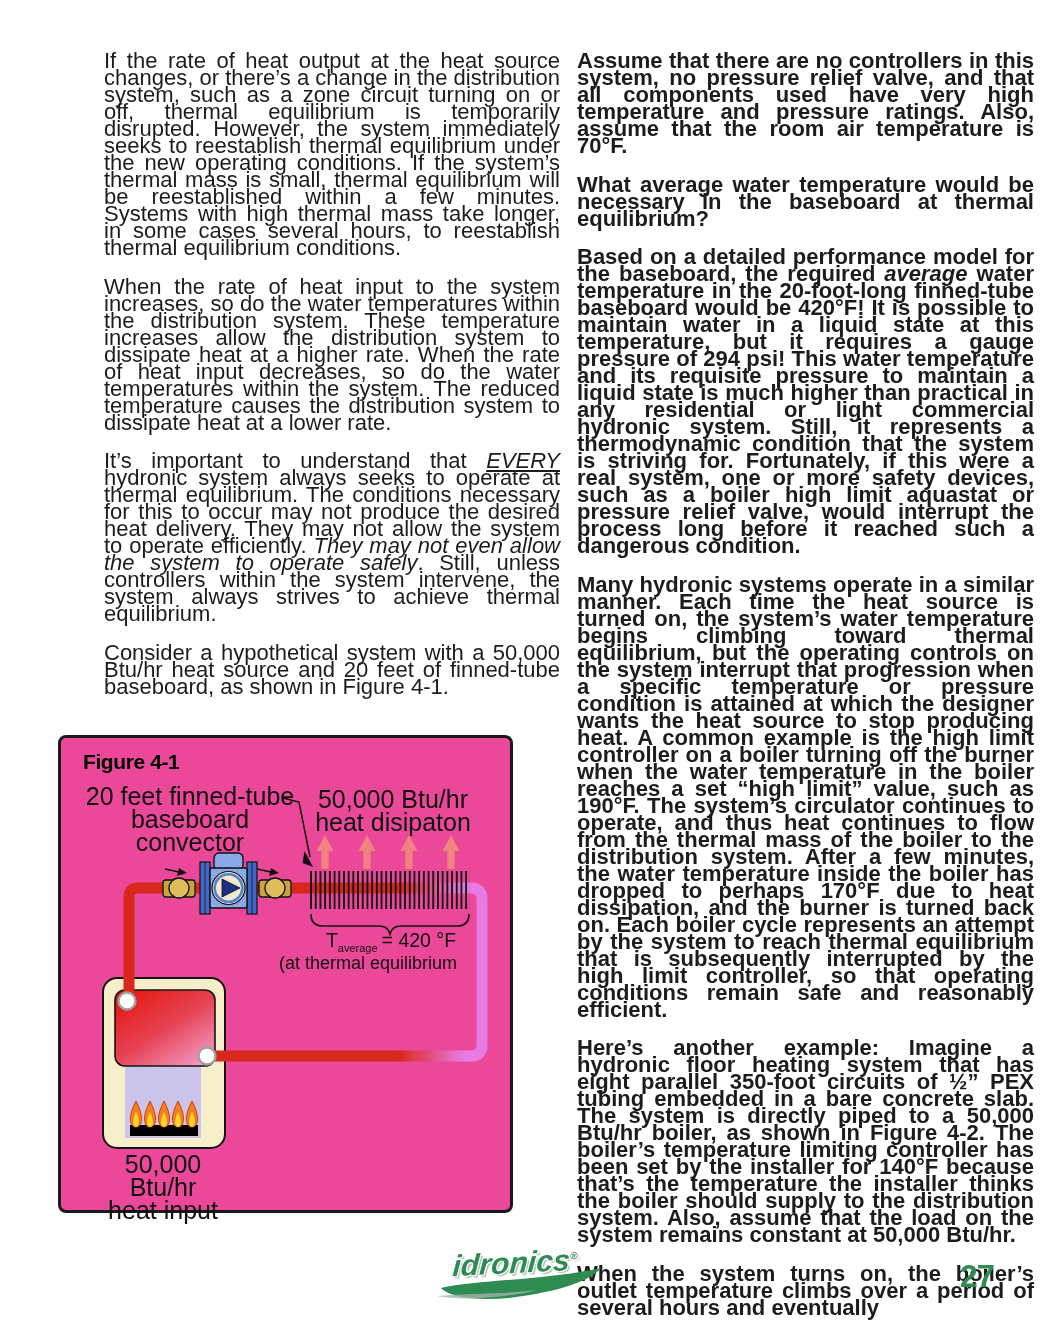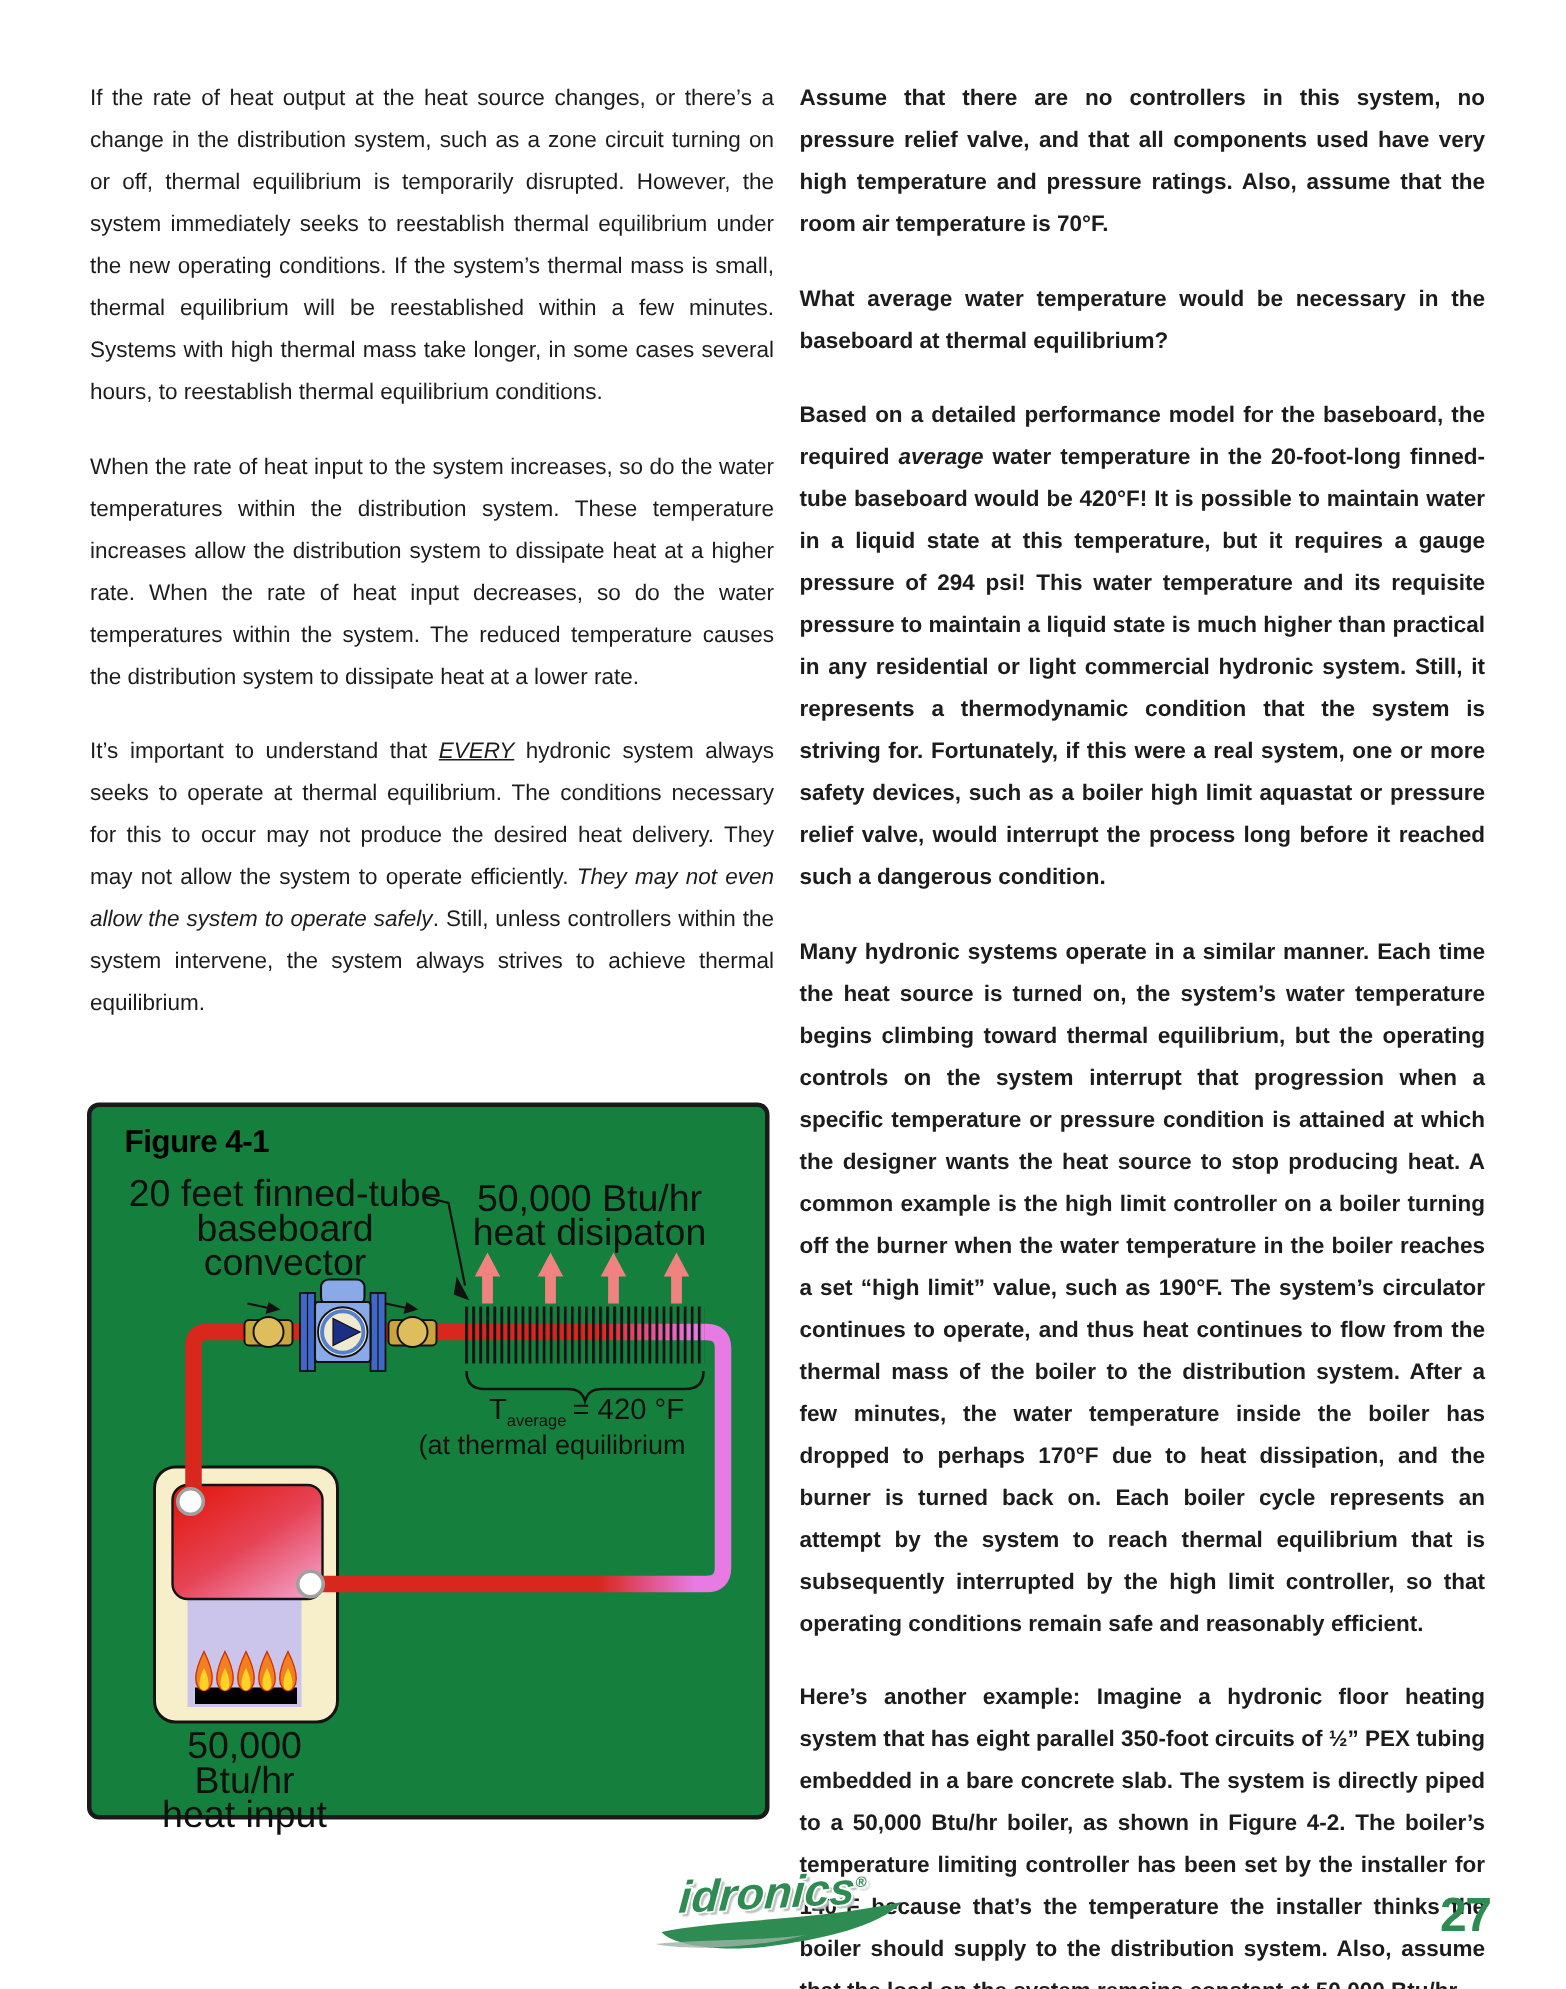--- a/index.html
+++ b/index.html
@@ -1,26 +1,26 @@
 <!DOCTYPE html>
 <html><head>
 <meta charset="utf-8">
 <style>
   html,body{margin:0;padding:0;background:#fff;}
   .page{position:relative;width:1044px;height:1326px;background:#ffffff;
         font-family:"Liberation Sans",sans-serif;color:#1c1c1c;overflow:hidden;}
-  .col{position:absolute;top:52px;font-size:15px;line-height:28px;text-align:justify;}
+  .col{position:absolute;top:52px;font-size:22px;line-height:17px;text-align:justify;margin-left:44px;}
   .col-left{left:60px;width:456px;}
   .col-right{left:533px;width:457px;font-weight:bold;}
   .col p{margin:0 0 21.5px 0;}
   .seg-italic{font-style:italic;}
   .seg-every{font-style:italic;text-decoration:underline;}
 
   .figure-box{position:absolute;left:58px;top:735px;width:449px;height:472px;
-              border:3px solid #1a1a1a;border-radius:8px;background:#15803d;margin:0;}
+              border:3px solid #1a1a1a;border-radius:8px;background:#ec4899;margin:0;}
   .fig-art{position:absolute;left:0;top:0;width:449px;height:472px;}
   .fig-title{position:absolute;left:22px;top:12px;font-size:21px;font-weight:bold;
              letter-spacing:-0.4px;color:#000;}
   .fig-label{position:absolute;text-align:center;font-size:25px;line-height:23px;color:#101010;}
   .convector-label{left:14px;top:47px;width:230px;}
   .dissipation-label{left:252px;top:50px;width:160px;}
   .t-avg{position:absolute;left:240px;top:191px;width:180px;text-align:center;
          font-size:19.5px;color:#101010;}
   .t-avg sub{font-size:11px;}
   .t-avg .t-rest{margin-left:4px;}
@@ -39,20 +39,21 @@
 </style>
 </head>
 <body>
 
 <div class="page">
 
   <div class="col col-left">
     <p>If the rate of heat output at the heat source changes, or there’s a change in the distribution system, such as a zone circuit turning on or off, thermal equilibrium is temporarily disrupted. However, the system immediately seeks to reestablish thermal equilibrium under the new operating conditions. If the system’s thermal mass is small, thermal equilibrium will be reestablished within a few minutes. Systems with high thermal mass take longer, in some cases several hours, to reestablish thermal equilibrium conditions.</p>
     <p>When the rate of heat input to the system increases, so do the water temperatures within the distribution system. These temperature increases allow the distribution system to dissipate heat at a higher rate. When the rate of heat input decreases, so do the water temperatures within the system. The reduced temperature causes the distribution system to dissipate heat at a lower rate.</p>
     <p><span>It’s important to understand that </span><span class="seg-every">EVERY</span><span> hydronic system always seeks to operate at thermal equilibrium. The conditions necessary for this to occur may not produce the desired heat delivery. They may not allow the system to operate efficiently. </span><span class="seg-italic">They may not even allow the system to operate safely</span><span>. Still, unless controllers within the system intervene, the system always strives to achieve thermal equilibrium.</span></p>
+    <p>Consider a hypothetical system with a 50,000 Btu/hr heat source and 20 feet of finned-tube baseboard, as shown in Figure 4-1.</p>
   </div>
 
   <div class="col col-right">
     <p>Assume that there are no controllers in this system, no pressure relief valve, and that all components used have very high temperature and pressure ratings. Also, assume that the room air temperature is 70°F.</p>
     <p>What average water temperature would be necessary in the baseboard at thermal equilibrium?</p>
     <p><span>Based on a detailed performance model for the baseboard, the required </span><span class="seg-italic">average</span><span> water temperature in the 20-foot-long finned-tube baseboard would be 420°F! It is possible to maintain water in a liquid state at this temperature, but it requires a gauge pressure of 294 psi! This water temperature and its requisite pressure to maintain a liquid state is much higher than practical in any residential or light commercial hydronic system. Still, it represents a thermodynamic condition that the system is striving for. Fortunately, if this were a real system, one or more safety devices, such as a boiler high limit aquastat or pressure relief valve, would interrupt the process long before it reached such a dangerous condition.</span></p>
     <p>Many hydronic systems operate in a similar manner. Each time the heat source is turned on, the system’s water temperature begins climbing toward thermal equilibrium, but the operating controls on the system interrupt that progression when a specific temperature or pressure condition is attained at which the designer wants the heat source to stop producing heat. A common example is the high limit controller on a boiler turning off the burner when the water temperature in the boiler reaches a set “high limit” value, such as 190°F. The system’s circulator continues to operate, and thus heat continues to flow from the thermal mass of the boiler to the distribution system. After a few minutes, the water temperature inside the boiler has dropped to perhaps 170°F due to heat dissipation, and the burner is turned back on. Each boiler cycle represents an attempt by the system to reach thermal equilibrium that is subsequently interrupted by the high limit controller, so that operating conditions remain safe and reasonably efficient.</p>
     <p>Here’s another example: Imagine a hydronic floor heating system that has eight parallel 350-foot circuits of ½” PEX tubing embedded in a bare concrete slab. The system is directly piped to a 50,000 Btu/hr boiler, as shown in Figure 4-2. The boiler’s temperature limiting controller has been set by the installer for 140°F because that’s the temperature the installer thinks the boiler should supply to the distribution system. Also, assume that the load on the system remains constant at 50,000 Btu/hr.</p>
     <p>When the system turns on, the boiler’s outlet temperature climbs over a period of several hours and eventually</p>
   </div>

